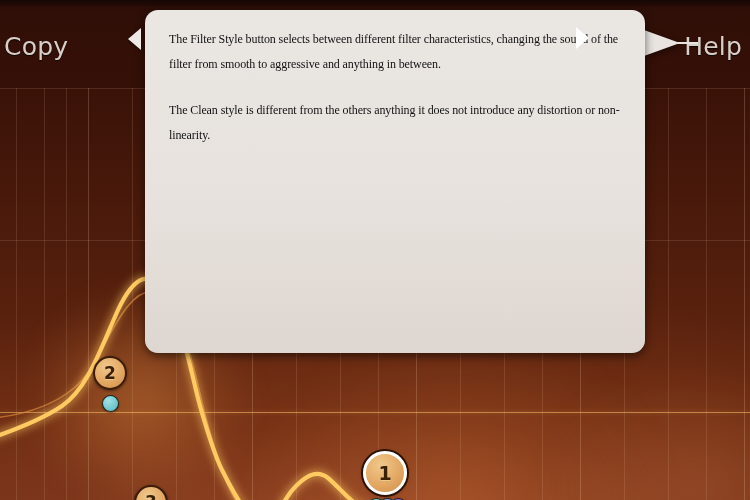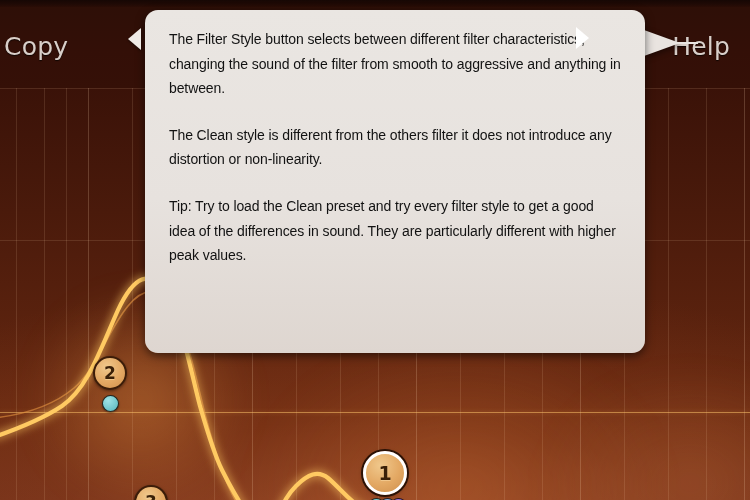--- a/index.html
+++ b/index.html
@@ -25,21 +25,21 @@
     background:linear-gradient(180deg,#2e0f07 0%,#330f07 55%,#351007 100%);
     z-index:4;
   }
   .hdr-label{
     position:absolute; top:25px;
     font-size:25px; color:#d9cfc9; letter-spacing:.2px;
     text-shadow:0 1px 1px rgba(0,0,0,.7);
     white-space:nowrap;
   }
   .hdr-copy{ left:4px; }
-  .hdr-help{ right:20px; }
+  .hdr-help{ right:8px; }
 
   
   .graph{
     position:absolute; left:0; top:88px; width:750px; height:412px;
     background:
       radial-gradient(130% 105% at 50% 118%, rgba(190,96,48,.62) 0%, rgba(150,66,30,.34) 36%, rgba(90,32,12,0) 70%),
       linear-gradient(180deg,#3a1208 0%, #4a1a0b 30%, #5a220e 58%, #6a2b12 82%, #70301a 100%);
     overflow:hidden;
   }
 
@@ -102,22 +102,22 @@
   
   .tooltip{
     position:absolute; left:145px; top:10px; width:500px; height:343px;
     background:linear-gradient(180deg,#eae6e2 0%, #e7e2de 55%, #ded6d0 100%);
     border-radius:13px;
     box-shadow:0 3px 10px rgba(0,0,0,.55);
     z-index:10;
     padding:17px 22px 10px 24px;
   }
   .tip-p{
-    font-size:14px; line-height:24.6px; color:#121212;
-    font-family:Liberation Sans, sans-serif;
+    font-size:12px; line-height:24.6px; color:#121212;
+    font-family:Liberation Serif, serif;
     letter-spacing:-.1px;
   }
   .tip-gap{ height:22px; }
 
   
   .nav-arrow{
     position:absolute; width:0; height:0; z-index:11; cursor:pointer;
   }
   .nav-prev{
     left:128px; top:28px;
@@ -226,21 +226,20 @@
     <div class="hdr-label hdr-copy">Copy</div>
     <div class="hdr-label hdr-help">Help</div>
   </div>
 
   <div class="tail"></div>
   <div class="tail-line"></div>
 
   <div class="tooltip">
     <div class="tip-p">The Filter Style button selects between different filter characteristics, changing the sound of the filter from smooth to aggressive and anything in between.</div>
     <div class="tip-gap"></div>
-    <div class="tip-p">The Clean style is different from the others filter it does not introduce any distortion or non-linearity.</div>
+    <div class="tip-p">The Clean style is different from the others anything it does not introduce any distortion or non-linearity.</div>
     <div class="tip-gap"></div>
-    <div class="tip-p">Tip: Try to load the Clean preset and try every filter style to get a good idea of the differences in sound. They are particularly different with higher peak values.</div>
   </div>
 
   <div class="nav-arrow nav-prev"></div>
   <div class="nav-arrow nav-next"></div>
 
 </div>
 
 </body></html>

